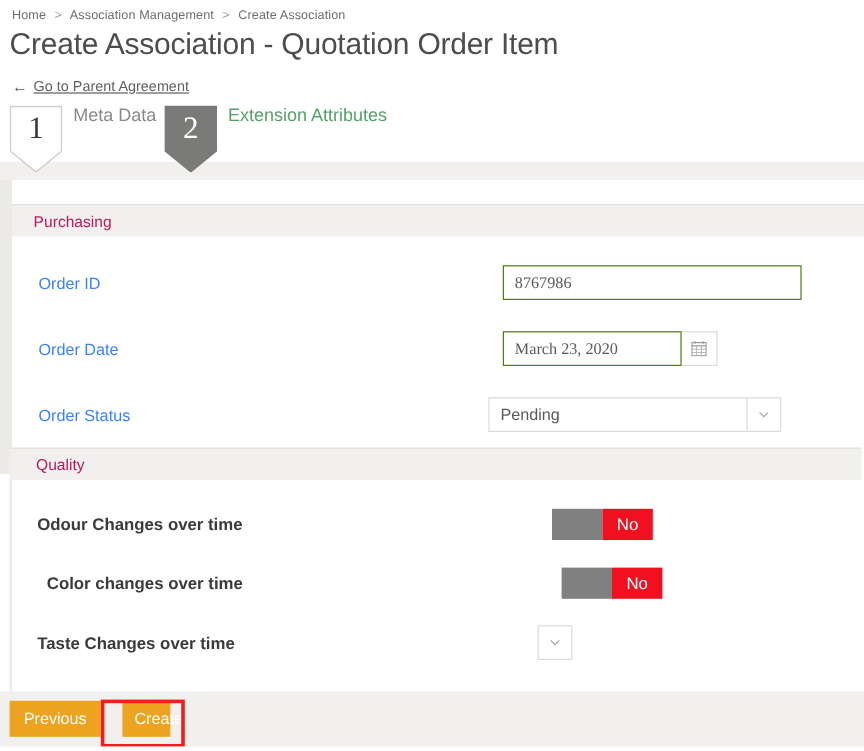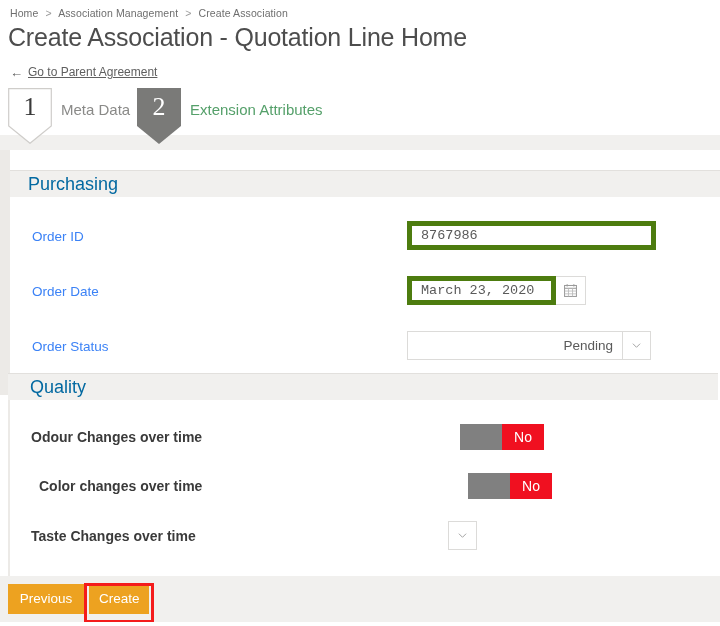--- a/index.html
+++ b/index.html
@@ -105,21 +105,20 @@
     top: 6px;
     width: 44px;
     text-align: center;
     font-size: 26px;
     line-height: 1;
     font-family: "Liberation Serif", serif;
   }
   .step-label {
     font-size: 15px;
     margin-left: 9px;
-    margin-top: 13px;
     white-space: nowrap;
     text-align: center;
   }
 
   #step-1 { left: 8px; }
   #step-1 .num { color: #3a3a3a; }
   #step-1 .step-label { color: #8a8a88; }
 
   #step-2 { left: 137px; }
   #step-2 .num { color: #ffffff; }
@@ -157,22 +156,22 @@
     position: absolute;
     left: 0;
     height: 27px;
     background: #f1f0ee;
     border-top: 1px solid #e2e0dd;
     display: flex;
     align-items: center;
     box-sizing: border-box;
   }
   .section-header .sec-title {
-    font-size: 18px;
-    color: #0369a1;
+    font-size: 13px;
+    color: #be185d;
     padding-left: 18px;
     white-space: nowrap;
   }
   #section-purchasing {
     top: 20px;
     width: 710px;
   }
   #section-quality {
     top: 223px;
     width: 710px;
@@ -201,29 +200,30 @@
     font-weight: bold;
     color: #3a3a3a;
     left: 21px;
     font-size: 14px;
   }
 
   
   .txt-input {
     position: absolute;
     box-sizing: border-box;
-    border: 5px solid #4d7c0f;
-    background: #ffffff;
-    font-family: Liberation Mono, monospace;
+    border: 1px solid #4d7c0f;
+    background: #ffffff;
+    font-family: Liberation Serif, serif;
     font-size: 13.5px;
     color: #5a5a5a;
     padding: 0 9px;
     outline: none;
     height: 29px;
     line-height: 27px;
+    margin-left: 12px;
   }
   .txt-input::placeholder { color: #b8b5b2; }
 
   #input-order-id {
     left: 397px;
     top: 9px;
     width: 249px;
   }
 
   .date-wrap {
@@ -257,21 +257,21 @@
 
   .sel-wrap {
     position: absolute;
     display: flex;
     align-items: stretch;
   }
   #select-order-status {
     left: 397px;
     top: 9px;
   }
-  #select-order-status .sel-field { width: 215px; text-align: right; }
+  #select-order-status .sel-field { width: 215px; }
   #select-taste {
     left: 438px;
     top: 9px;
   }
   #select-taste .sel-field { width: 243px; }
 
   .sel-field {
     box-sizing: border-box;
     height: 29px;
     border: 1px solid #dcdbd9;
@@ -343,21 +343,21 @@
     background: #eda220;
     color: #ffffff;
     border: none;
     font-family: "Liberation Sans", sans-serif;
     font-size: 13.5px;
     cursor: pointer;
     padding: 0 10px;
     line-height: 30px;
   }
   #btn-previous { left: 8px; width: 76px; }
-  #btn-create   { left: 89px; width: 60px; }
+  #btn-create   { left: 102px; width: 40px; }
 
   .annot-box {
     position: absolute;
     left: 84px;
     top: 583px;
     width: 70px;
     height: 40px;
     border: 3px solid #f41c1c;
     box-sizing: border-box;
     pointer-events: none;
@@ -376,21 +376,21 @@
 <body>
 
 <div class="breadcrumb">
   <span class="crumb">Home</span>
   <span class="sep">&gt;</span>
   <span class="crumb">Association Management</span>
   <span class="sep">&gt;</span>
   <span class="crumb">Create Association</span>
 </div>
 
-<div class="page-title">Create Association - Quotation Line Home</div>
+<div class="page-title">Create Association - Quotation Order Item</div>
 
 <div class="back-link">
   <span class="back-arrow">←</span>
   <span class="back-text">Go to Parent Agreement</span>
 </div>
 
 <div class="wizard">
   <div class="wizard-bg"></div>
   <div class="wizard-underline"></div>
 

